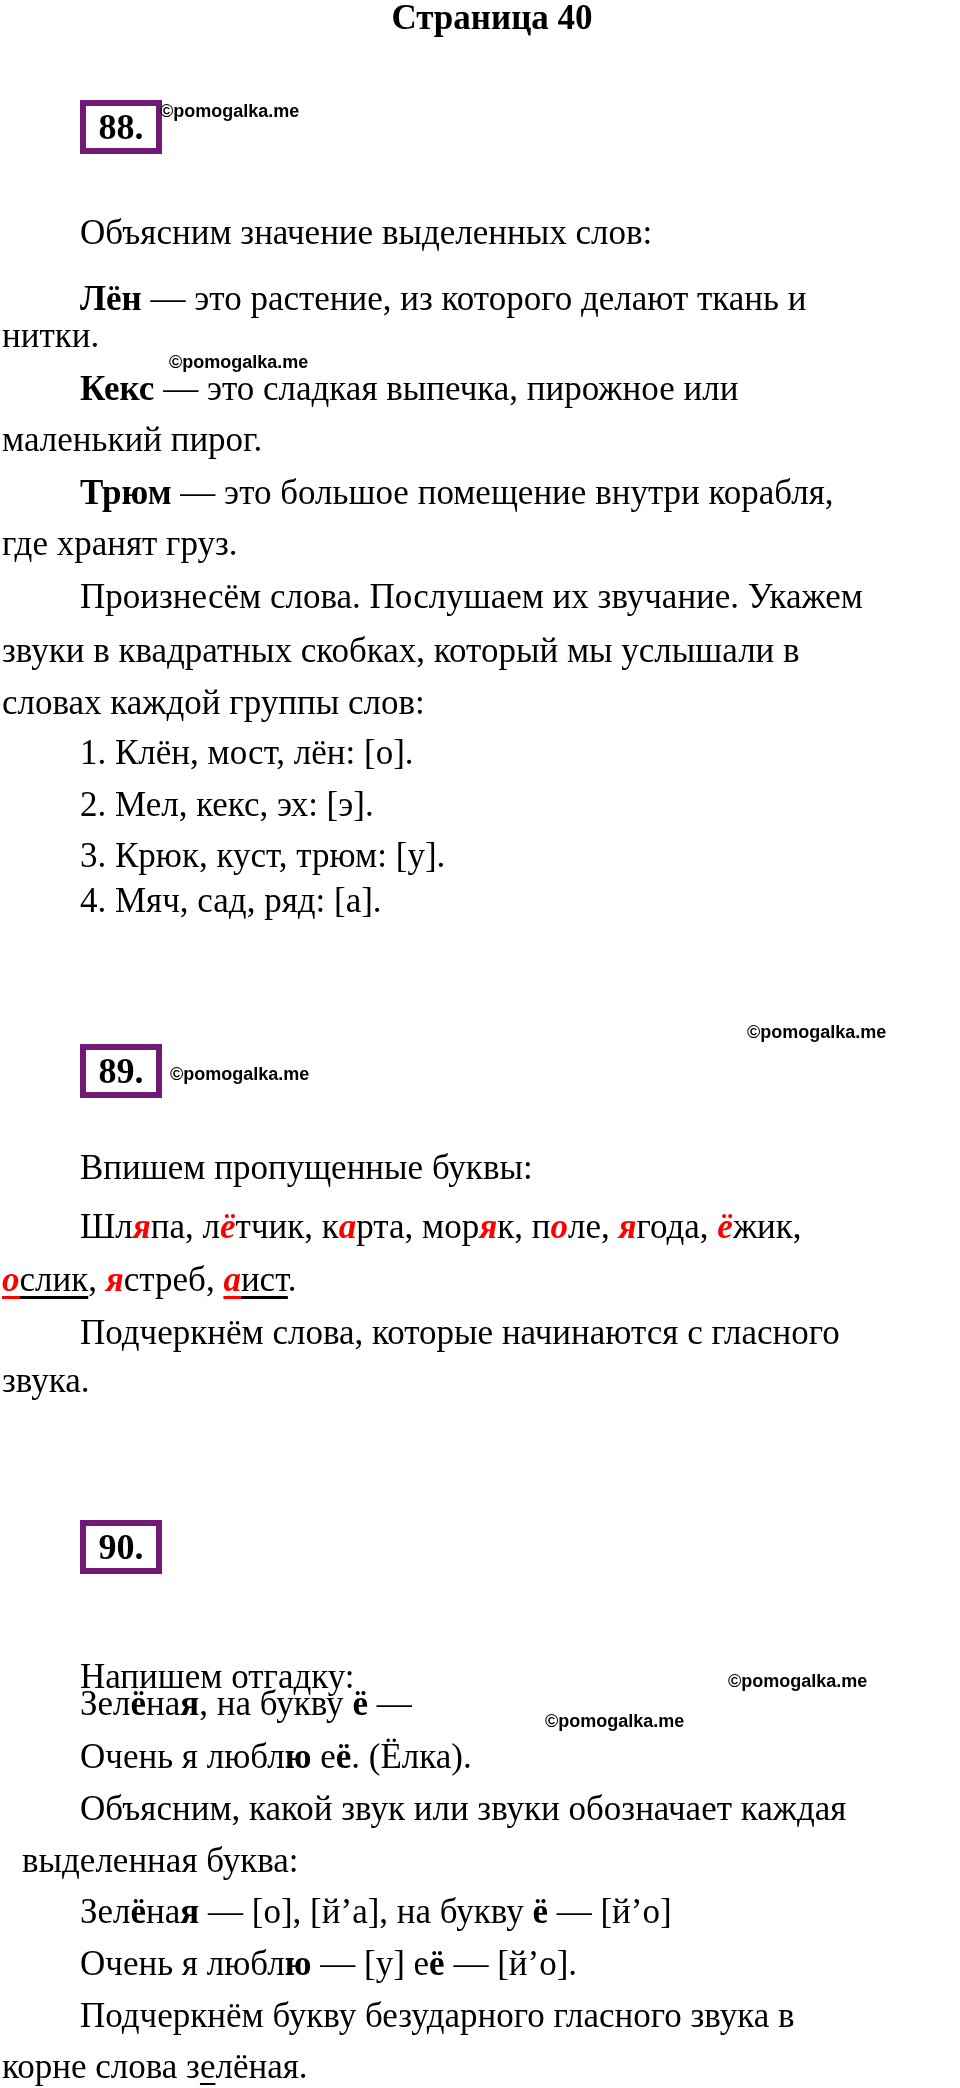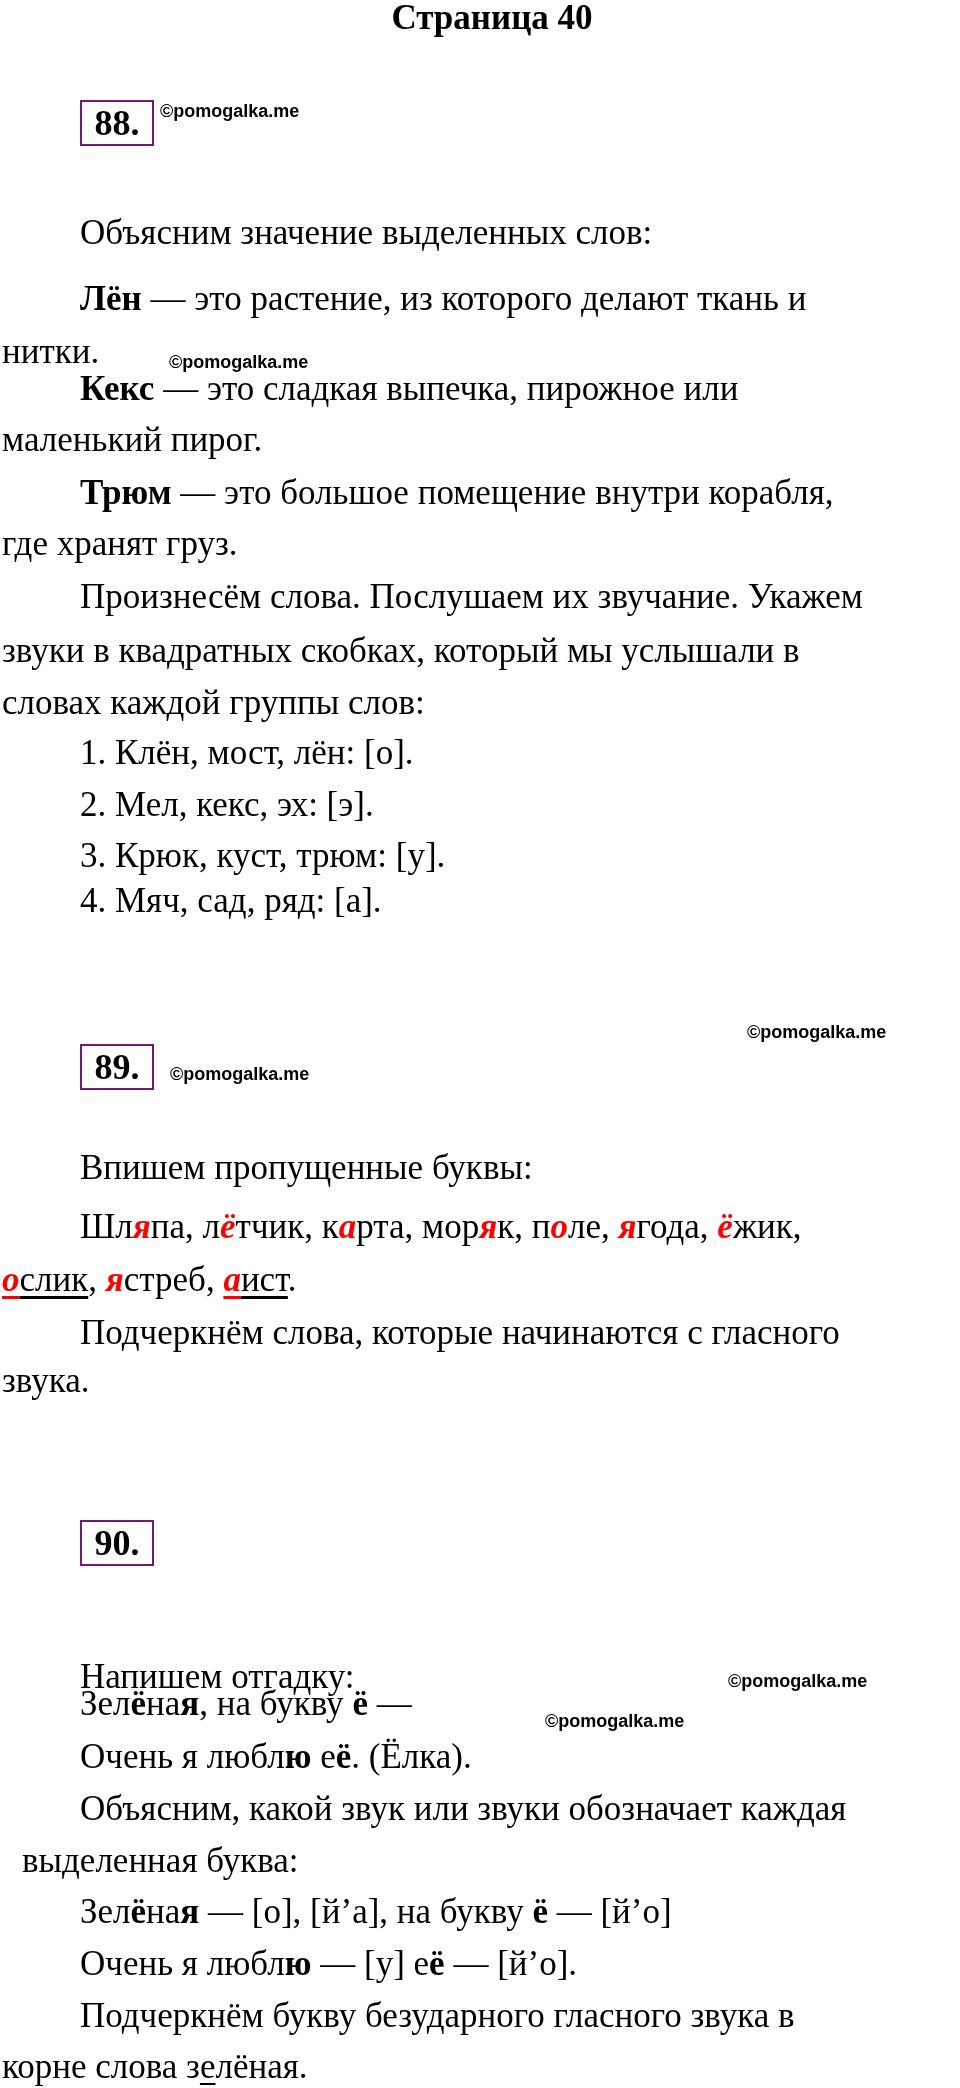--- a/index.html
+++ b/index.html
@@ -1,21 +1,21 @@
 <!DOCTYPE html>
 <html><head>
 <meta charset="utf-8">
 <style>
   html, body { margin: 0; padding: 0; background: #ffffff; }
   body { width: 960px; height: 2088px; position: relative; overflow: hidden;
          font-family: "Liberation Serif", serif; color: #000; }
   .title { position: absolute; left: 0; width: 984px; top: 0; text-align: center;
            font-weight: bold; font-size: 35px; line-height: 36px; }
   .ex-box { position: absolute; left: 80px; width: 70px; height: 42px;
-            border: 2px solid #701a75; font-weight: bold; font-size: 36px;
+            border: 6px solid #701a75; font-weight: bold; font-size: 36px;
             line-height: 42px; text-align: center; box-sizing: content-box; }
   .wm { position: absolute; font-family: "Liberation Sans", sans-serif;
         font-weight: bold; font-size: 18px; line-height: 20px; white-space: nowrap; }
   .ln { position: absolute; font-size: 35px; line-height: 40px; white-space: nowrap; }
   .ind { left: 80px; }
   .full { left: 2px; }
   b { font-weight: bold; }
   .red { color: #ff0000; font-weight: bold; font-style: italic; }
   .ul-red { text-decoration: underline; text-decoration-color: #ff0000; text-decoration-thickness: 3px; text-underline-offset: 5px; }
   .ul-blk { text-decoration: underline; text-decoration-color: #000; text-decoration-thickness: 3px; text-underline-offset: 5px; }
@@ -25,21 +25,21 @@
 <body>
 
 <div class="title">Страница 40</div>
 
 <div class="ex-box" style="top:100px;">88.</div>
 <div class="wm" style="left:160px; top:101px;">©pomogalka.me</div>
 
 <div class="ln ind" style="top:213px;">Объясним значение выделенных слов:</div>
 
 <div class="ln ind" style="top:279px;"><b>Лён</b><span> — это растение, из которого делают ткань и</span></div>
-<div class="ln full" style="top:316px;margin-top:16px;">нитки.</div>
+<div class="ln full" style="top:316px;">нитки.</div>
 
 <div class="wm" style="left:169px; top:352px;">©pomogalka.me</div>
 <div class="ln ind" style="top:369px;"><b>Кекс</b><span> — это сладкая выпечка, пирожное или</span></div>
 <div class="ln full" style="top:420px;">маленький пирог.</div>
 
 <div class="ln ind" style="top:473px;"><b>Трюм</b><span> — это большое помещение внутри корабля,</span></div>
 <div class="ln full" style="top:524px;">где хранят груз.</div>
 
 <div class="ln ind" style="top:577px;">Произнесём слова. Послушаем их звучание. Укажем</div>
 <div class="ln full" style="top:631px;">звуки в квадратных скобках, который мы услышали в</div>

